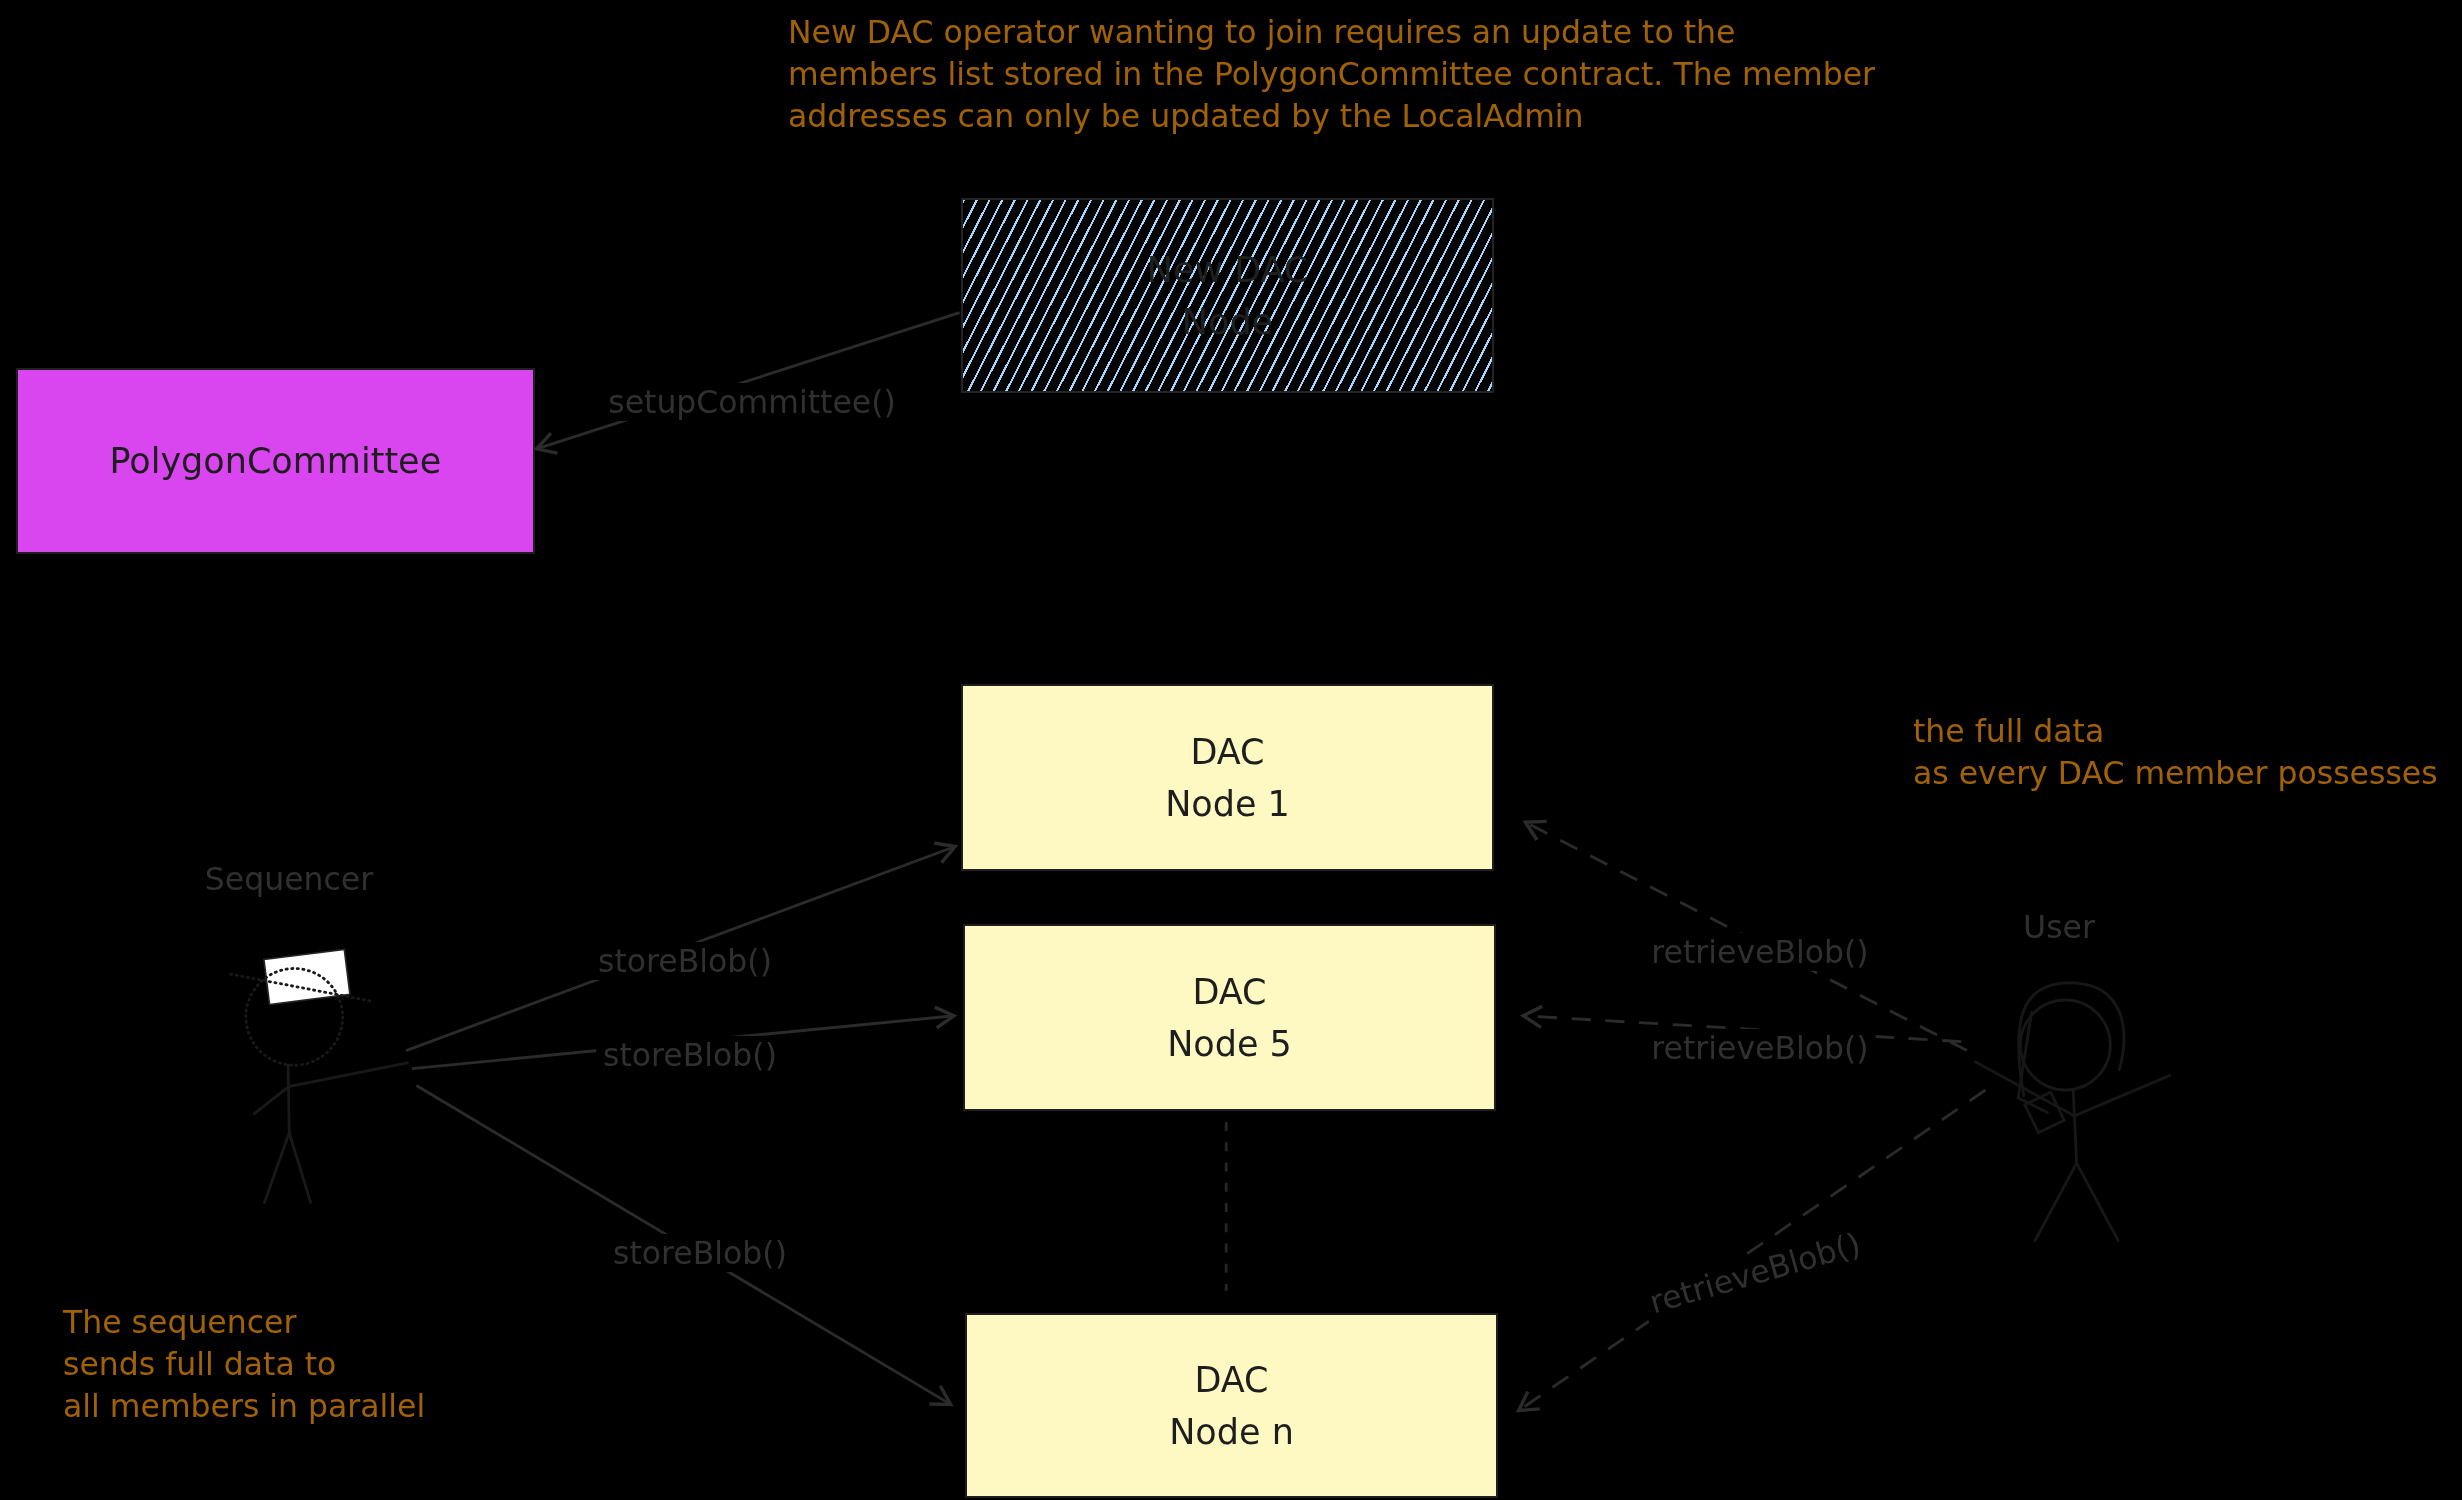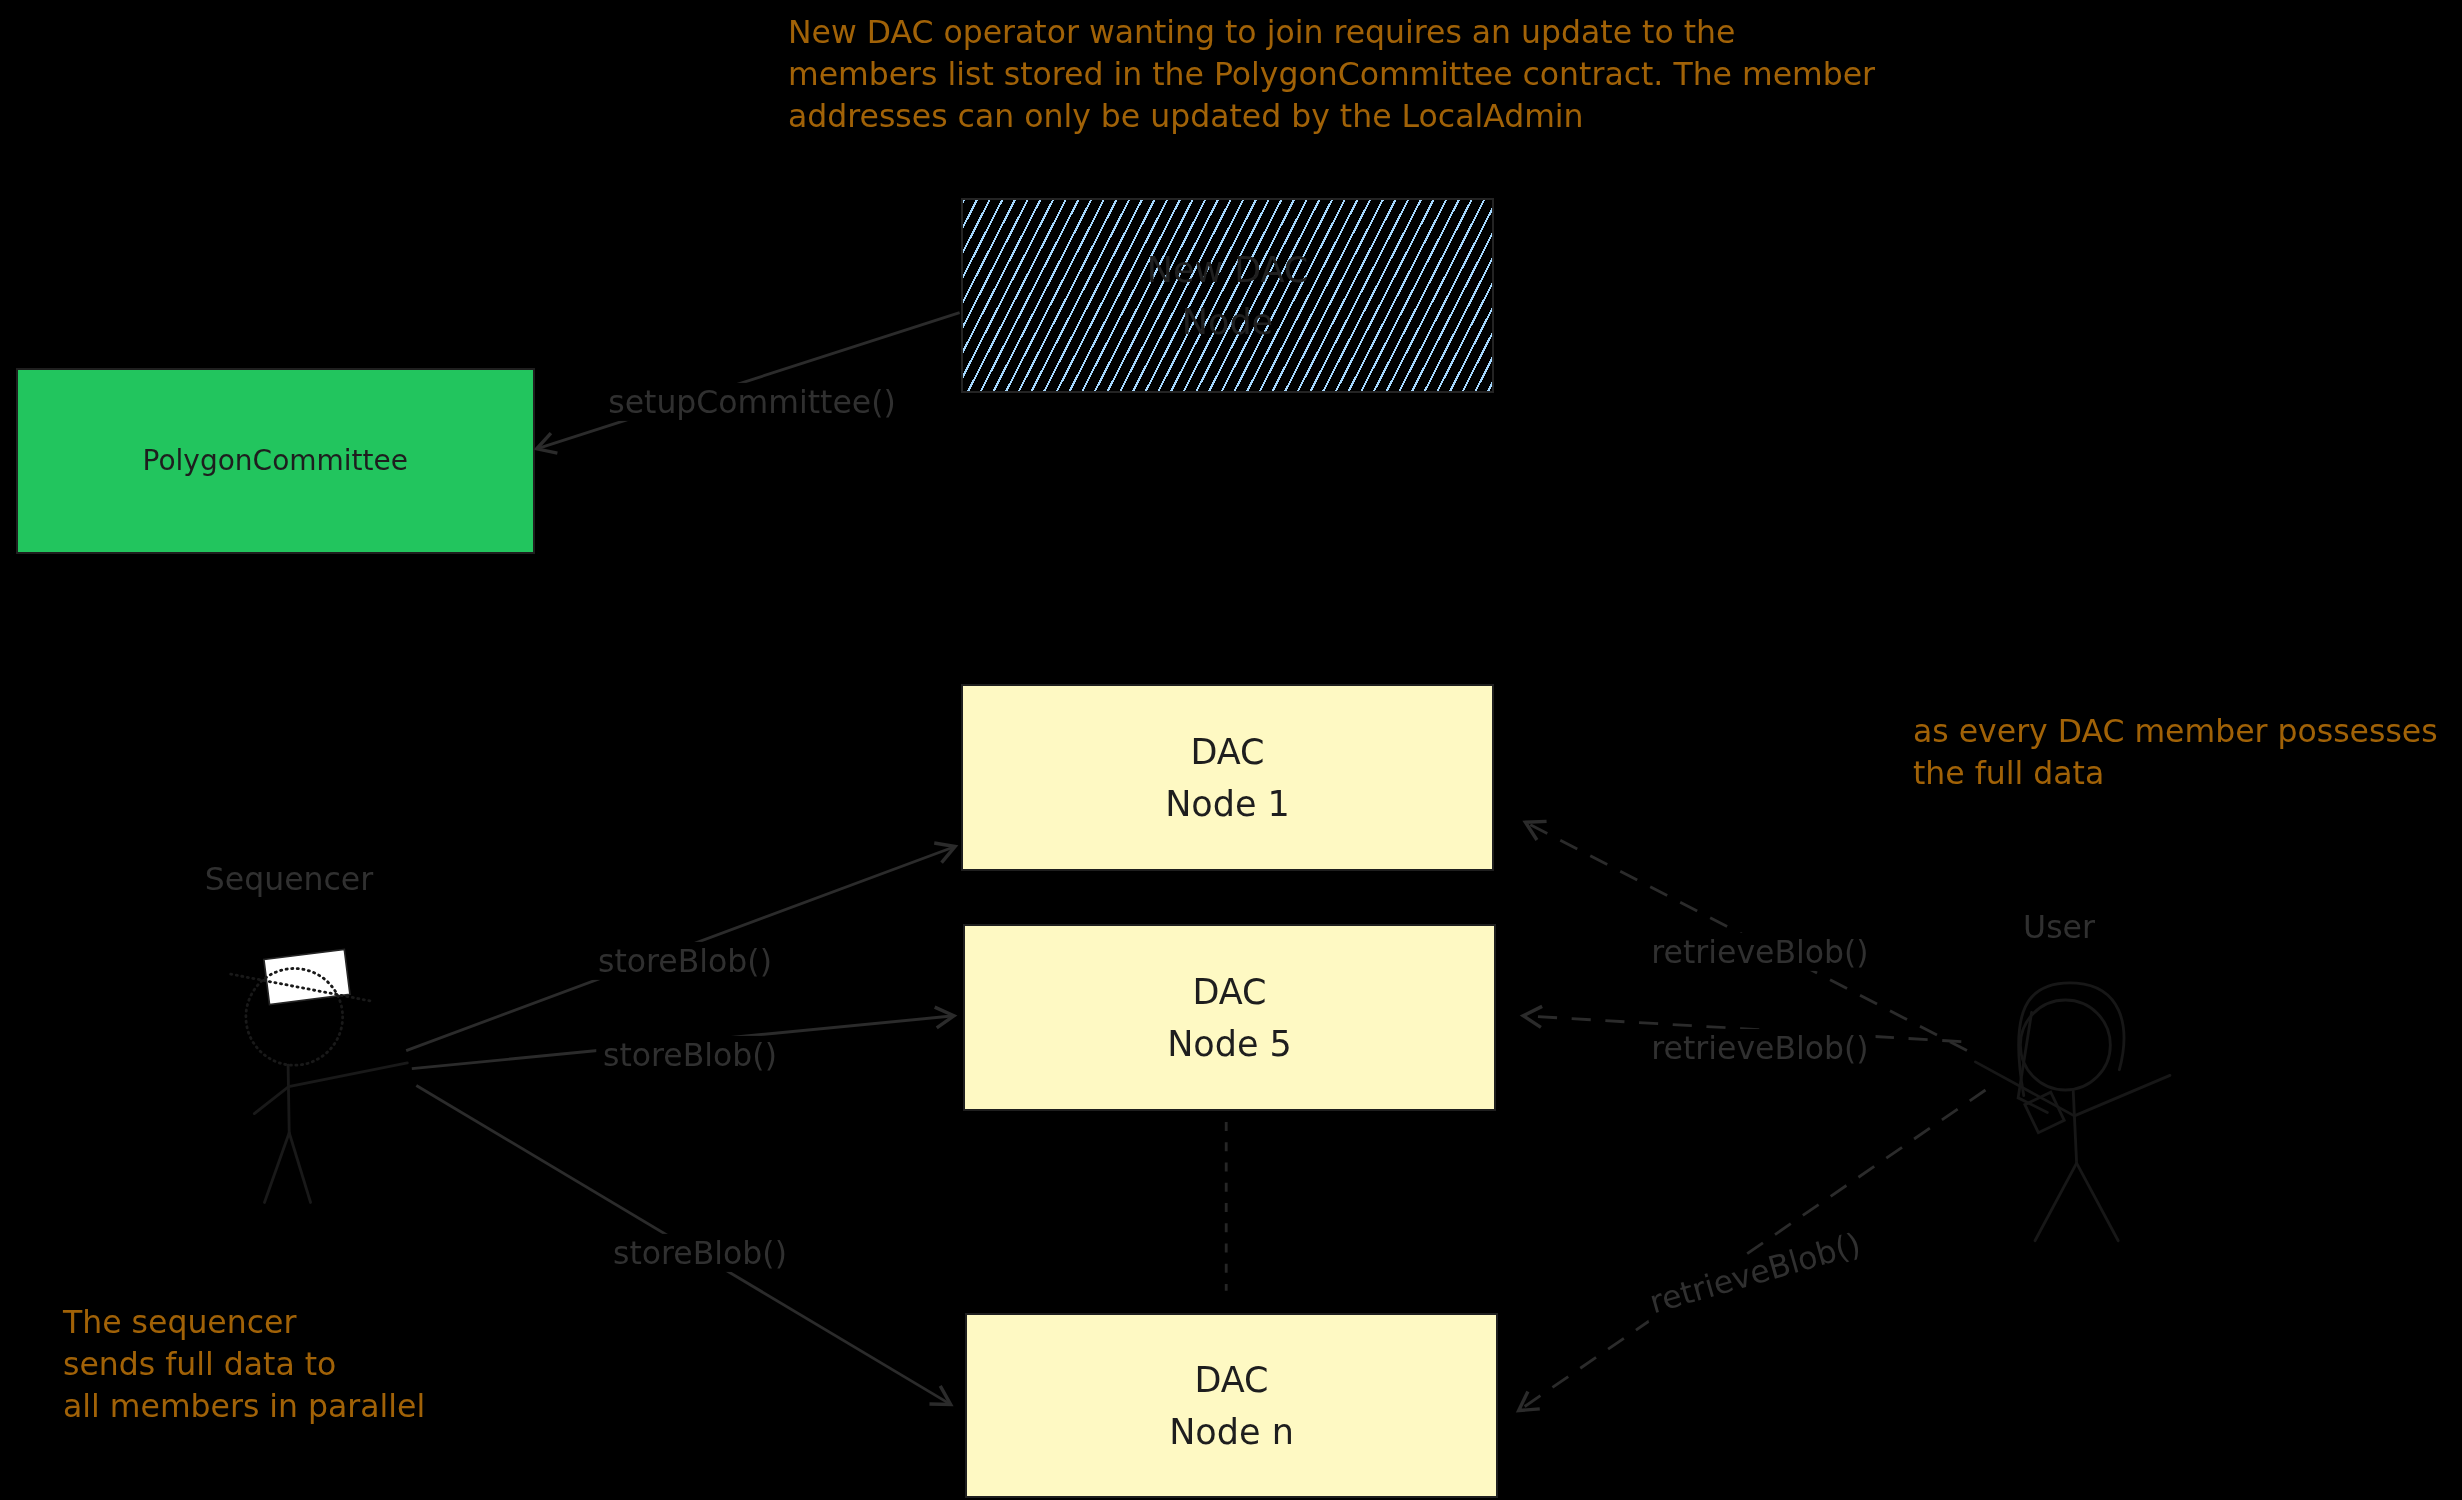--- a/index.html
+++ b/index.html
@@ -8,21 +8,21 @@
     font-family:"DejaVu Sans",sans-serif;overflow:hidden;
   }
   .layer{position:absolute;left:0;top:0;z-index:2;}
   .box{
     position:absolute;z-index:1;box-sizing:border-box;
     border:2.3px solid #1f1f1f;display:flex;flex-direction:column;
     align-items:center;justify-content:center;text-align:center;
     color:#1e1e1e;font-size:35px;line-height:52px;white-space:nowrap;
   }
   .box.blue{background:#fef9c3;}
-  .box.pink{background:#22c55e;font-size:28px;}
+  .box.pink{background:#d946ef;font-size:35px;}
   .box.hatch{
     background:repeating-linear-gradient(117deg,#a5d8ff 0 2px,transparent 2px 11.3px);
     color:#202020;border-color:#242424;
   }
   .note{position:absolute;z-index:3;color:#a16207;font-size:31.5px;line-height:42px;white-space:nowrap;}
   .edge-label,.actor-label{
     position:absolute;z-index:3;color:#303030;font-size:31.5px;white-space:nowrap;
     transform:translate(-50%,-50%);background:#000;padding:1.1px 6.8px;
   }
   .edge-label.tilt{transform:translate(-50%,-50%) rotate(-16deg);}
@@ -99,22 +99,22 @@
     </g>
   </svg>
 
   <div class="note" style="left:788px;top:11.3px;">
     <div>New DAC operator wanting to join requires an update to the</div>
     <div>members list stored in the PolygonCommittee contract. The member</div>
     <div>addresses can only be updated by the LocalAdmin</div>
   </div>
 
   <div class="note" style="left:1913px;top:710px;">
+    <div>the full data</div>
     <div>as every DAC member possesses</div>
-    <div>the full data</div>
   </div>
 
   <div class="note" style="left:63px;top:1301px;">
     <div>The sequencer</div>
     <div>sends full data to</div>
     <div>all members in parallel</div>
   </div>
 
   <div class="actor-label" style="left:289px;top:879px;text-align:right;">Sequencer</div>
   <div class="actor-label" style="left:2059px;top:927px;">User</div>

